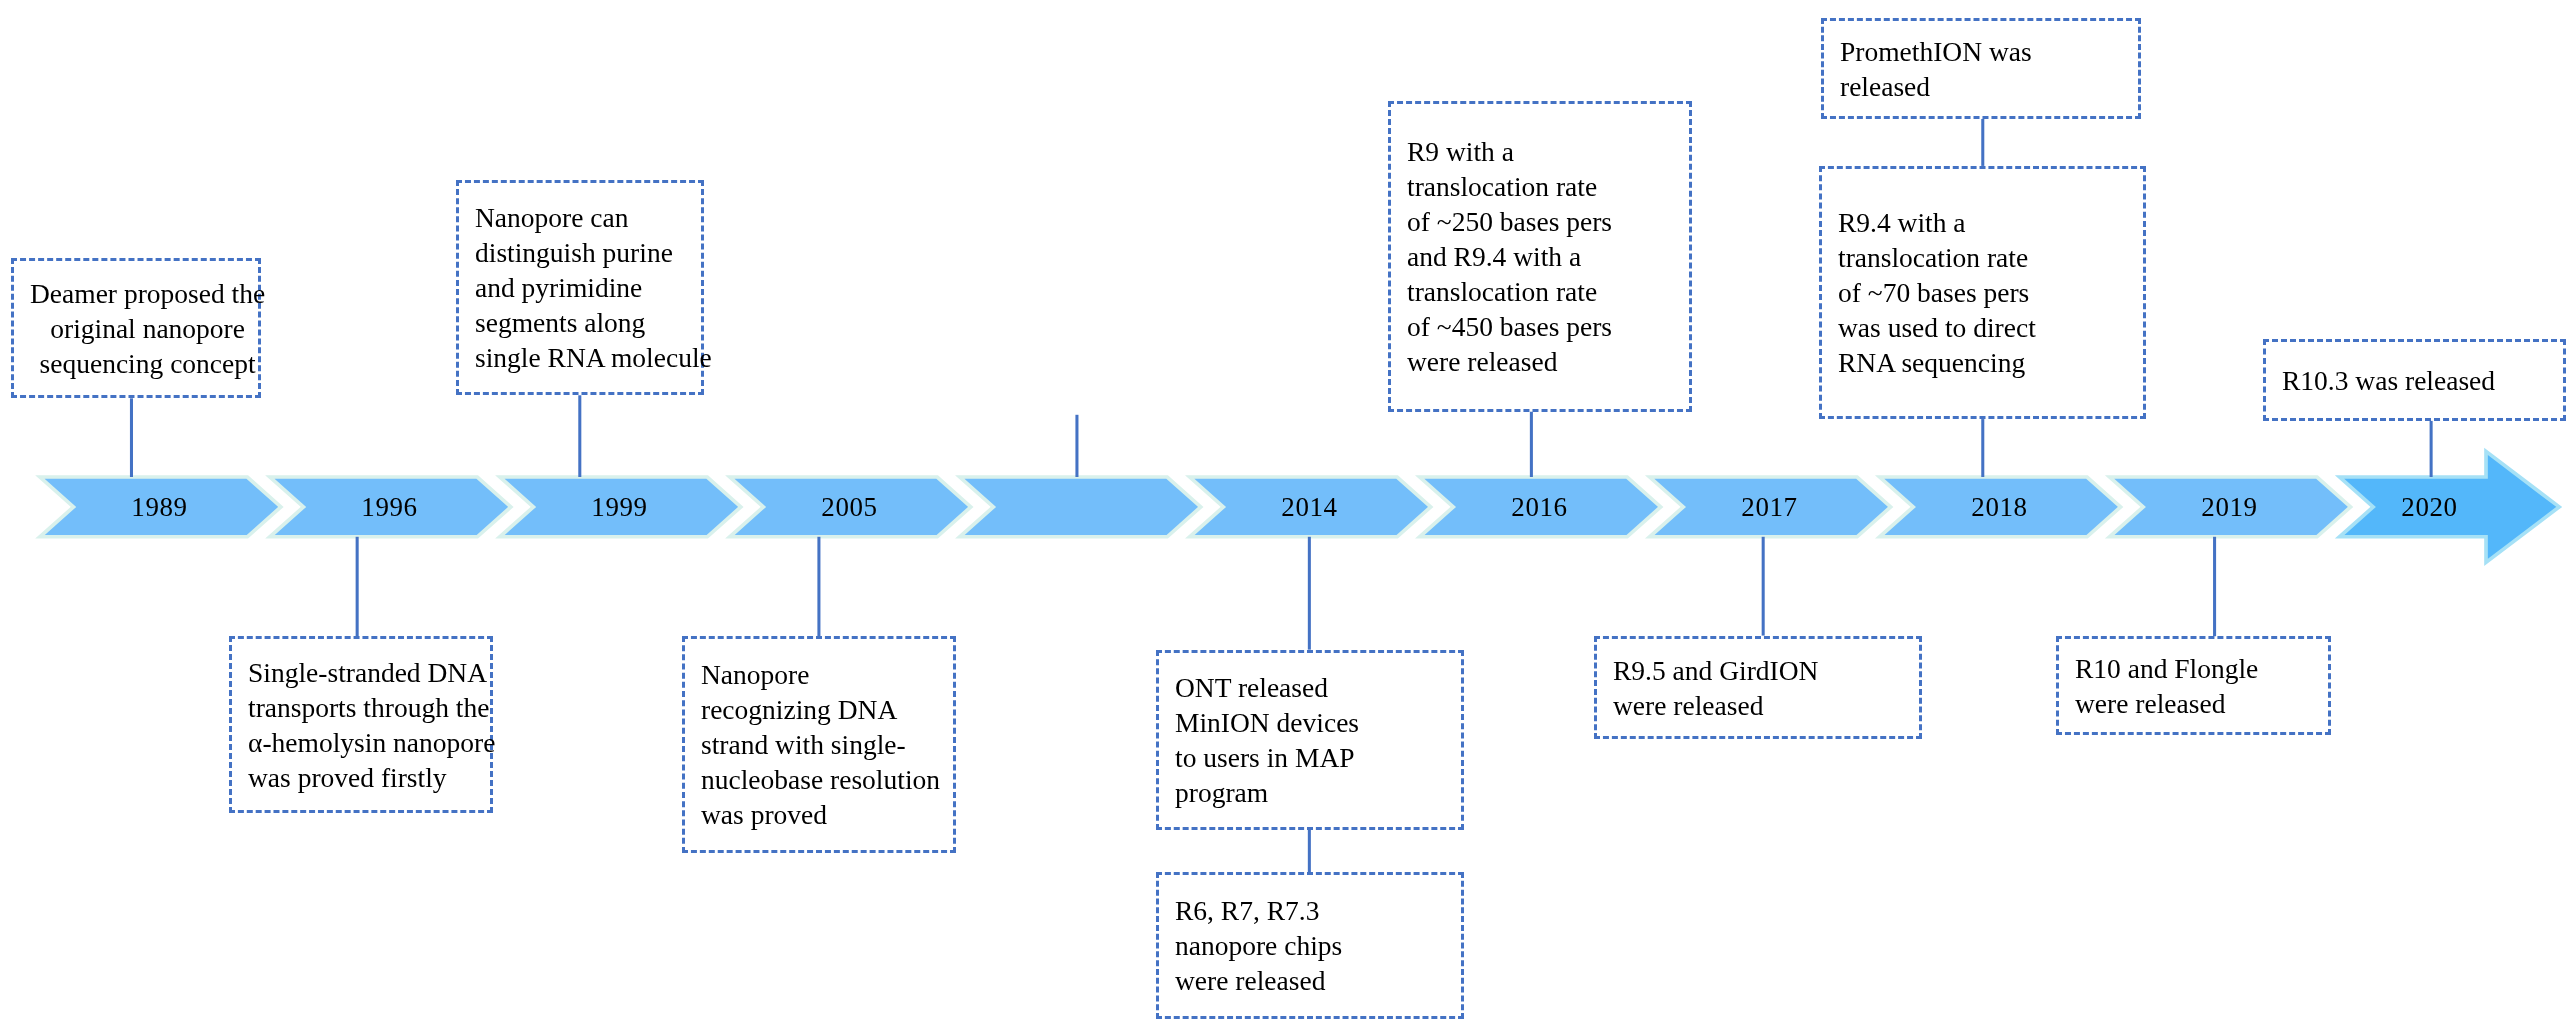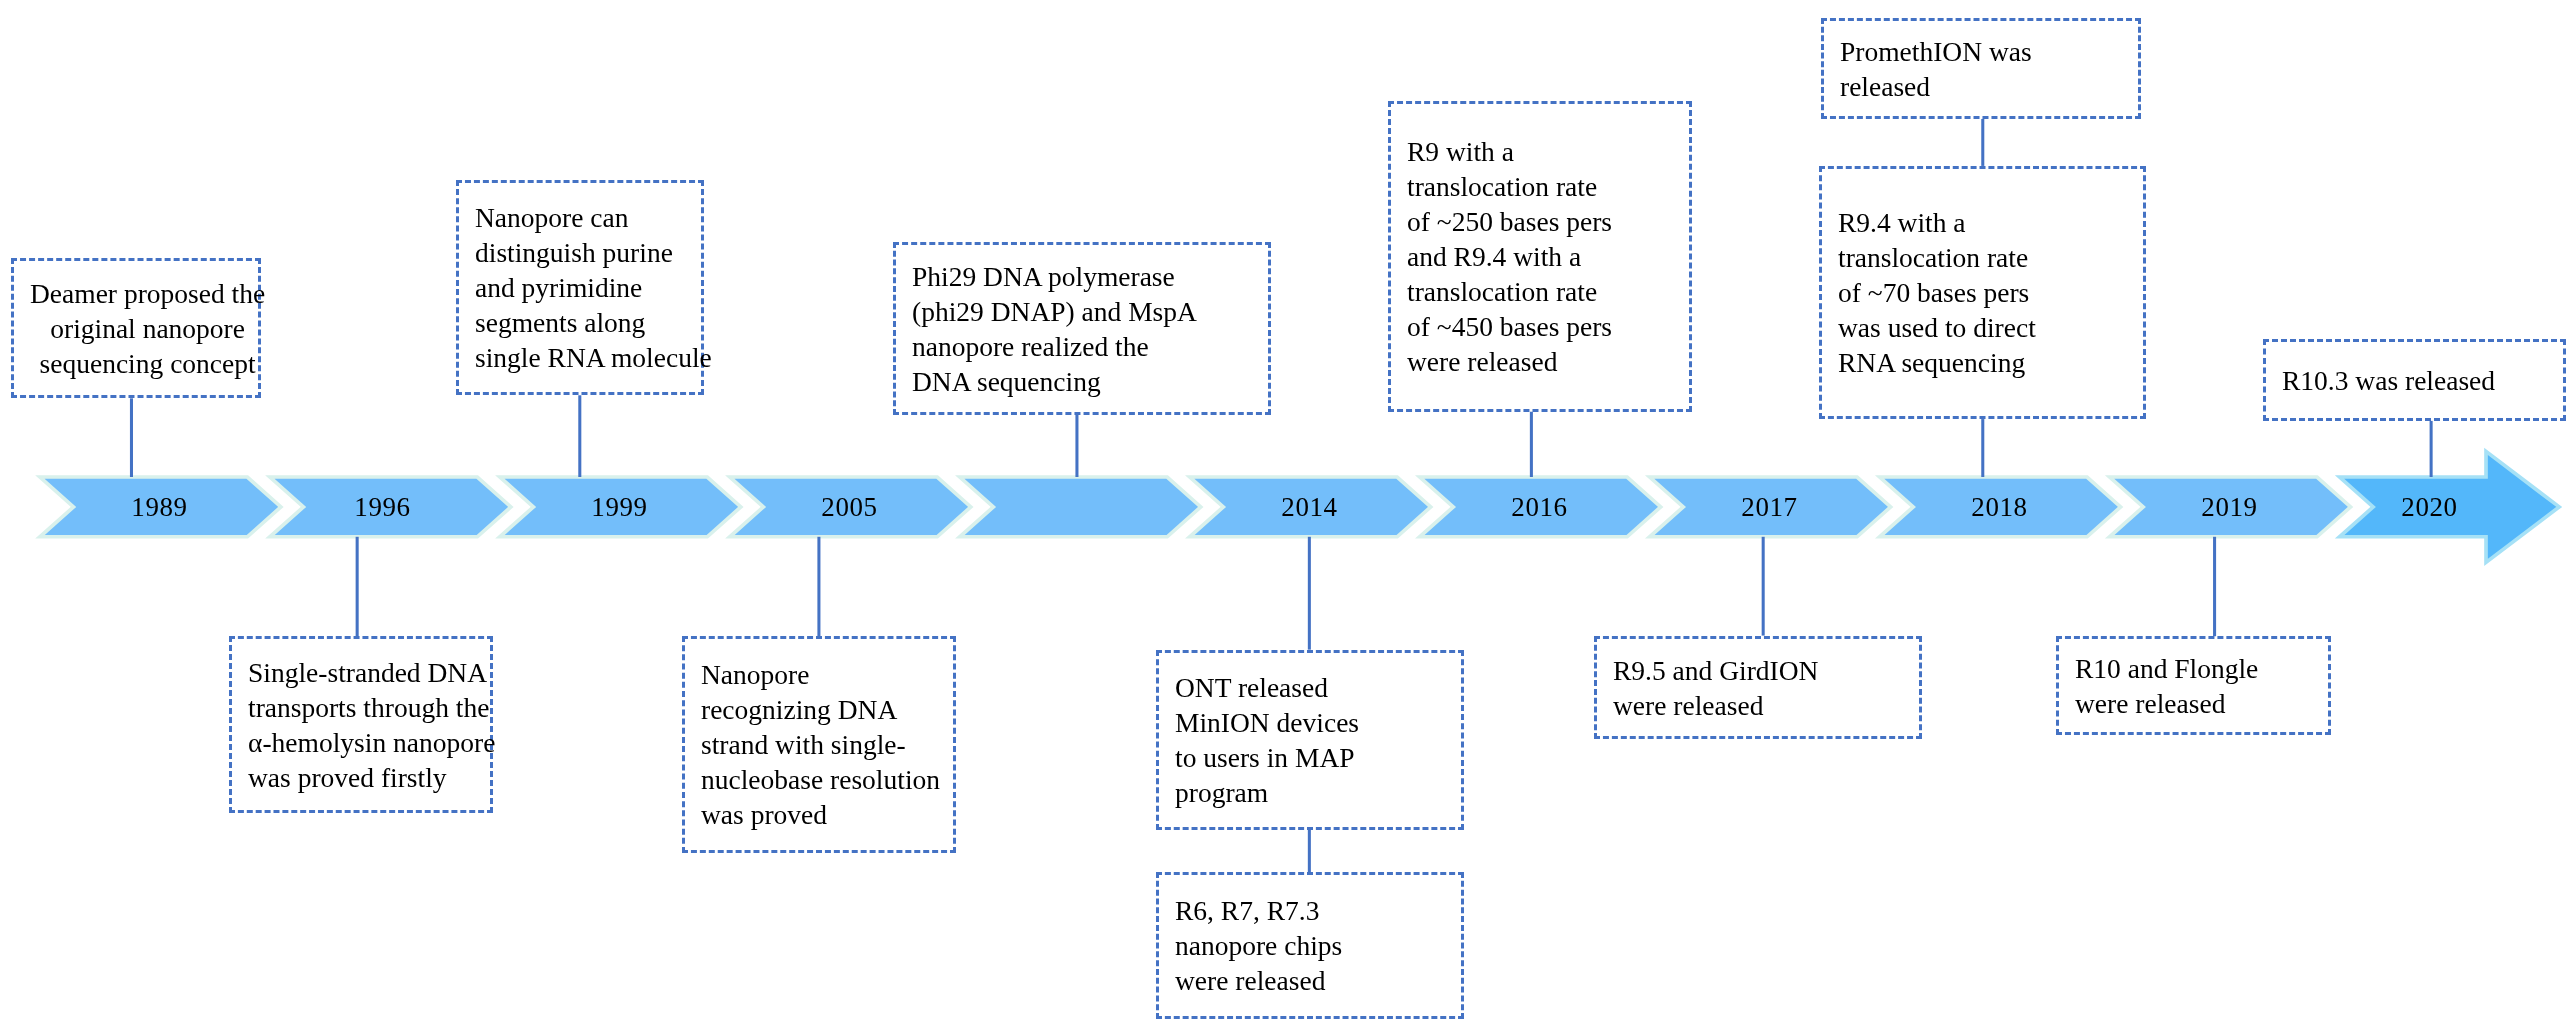--- a/index.html
+++ b/index.html
@@ -25,21 +25,21 @@
     display:flex;align-items:center;justify-content:center;
     font-size:27px;line-height:1;letter-spacing:0.6px;
   }
   .box{
     position:absolute;border:3.1px dashed var(--box-border);box-sizing:border-box;
     display:flex;align-items:center;
     padding:4.9px 6.1px 4.9px 16px;
     font-size:27.5px;line-height:35px;white-space:pre;
   }
   
-  #y0{left:62px;}  #y1{left:285px;}  #y2{left:522px;}  #y3{left:752px;}
+  #y0{left:62px;}  #y1{left:292px;}  #y2{left:522px;}  #y3{left:752px;}
   #y4{left:982px;} #y5{left:1212px;} #y6{left:1442px;} #y7{left:1672px;}
   #y8{left:1902px;} #y9{left:2132px;} #y10{left:2332px;}
   
   #b1989 {left:11px;   top:258px;  width:250px; height:140px;text-align:center;}
   #b1996 {left:229px;  top:636px; width:264px; height:177px;}
   #b1999 {left:456px;  top:180px;  width:248px; height:215px;}
   #b2005 {left:682px; top:636px; width:274px; height:217px;}
   #b2012 {left:893px; top:242px;  width:378px; height:173px;}
   #b2014a{left:1156px; top:650px; width:308px; height:180px;}
   #b2014b{left:1156px; top:872px; width:308px; height:147px;}
@@ -107,24 +107,20 @@
   <div class="box" id="b1999">Nanopore can
 distinguish purine
 and pyrimidine
 segments along
 single RNA molecule</div>
   <div class="box" id="b2005">Nanopore
 recognizing DNA
 strand with single-
 nucleobase resolution
 was proved</div>
-  <div class="box" id="b2012">Phi29 DNA polymerase
-(phi29 DNAP) and MspA
-nanopore realized the
-DNA sequencing</div>
   <div class="box" id="b2014a">ONT released
 MinION devices
 to users in MAP
 program</div>
   <div class="box" id="b2014b">R6, R7, R7.3
 nanopore chips
 were released</div>
   <div class="box" id="b2016">R9 with a
 translocation rate
 of ~250 bases pers

